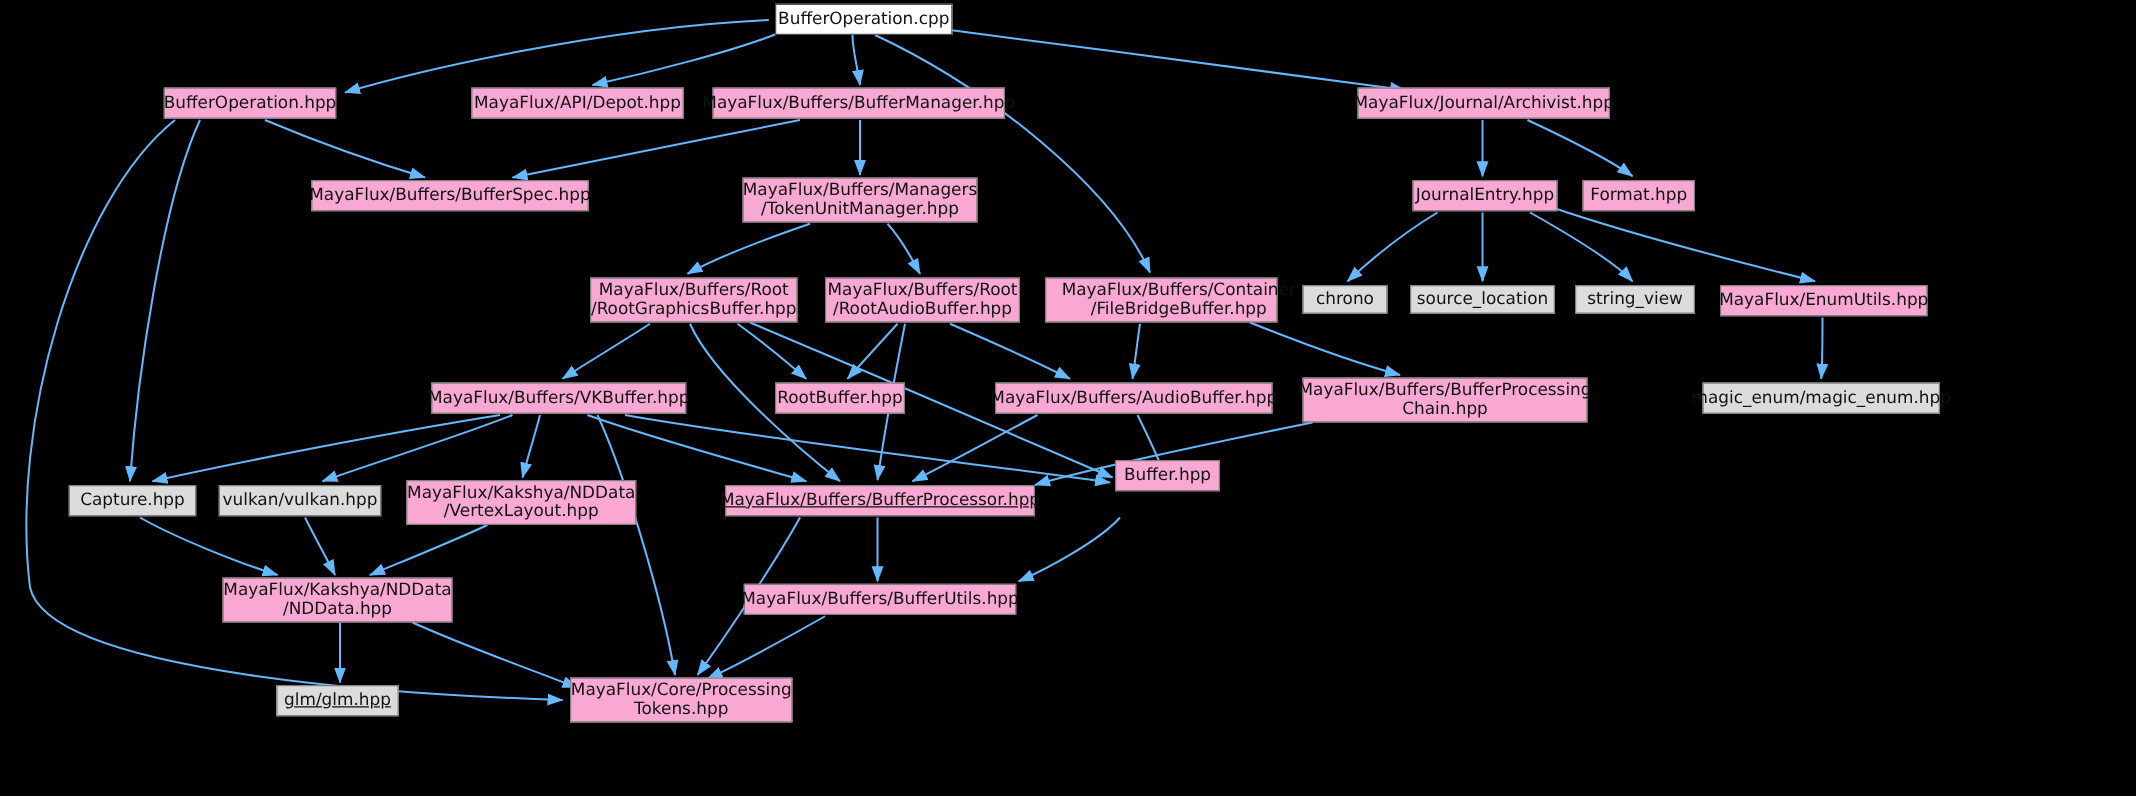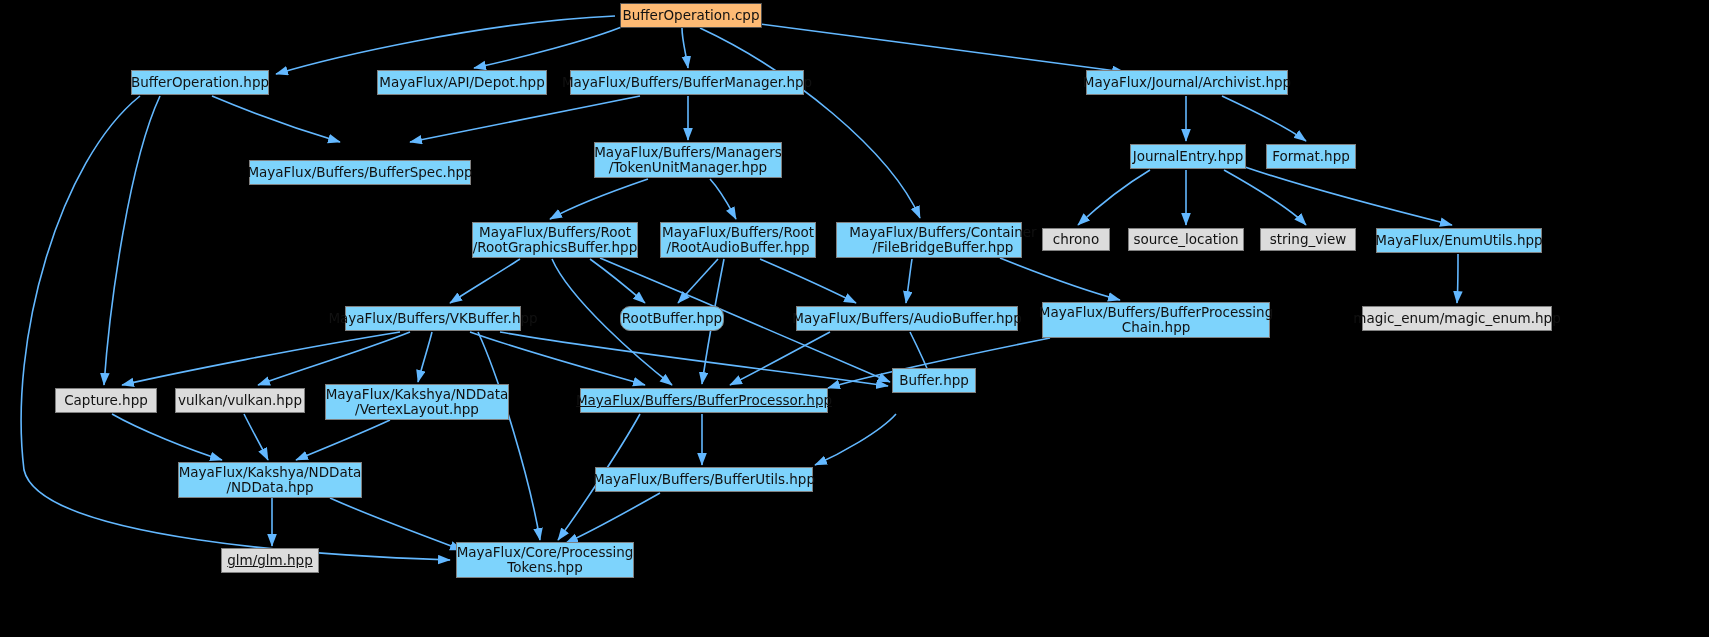--- a/index.html
+++ b/index.html
@@ -2,23 +2,23 @@
 <html><head>
 <meta charset="utf-8">
 <style>
   html,body{margin:0;padding:0;background:#000;}
   #canvas{position:relative;width:1709px;height:637px;background:#000;
           font-family:"DejaVu Sans","Liberation Sans",sans-serif;overflow:hidden;}
   svg#edges{position:absolute;left:0;top:0;width:1709px;height:637px;}
   .node{position:absolute;box-sizing:border-box;display:flex;align-items:center;
         justify-content:center;text-align:center;line-height:1.12;
         font-size:13.5px;color:#111;border:1px solid #808080;
-        background:#7dd3fc;white-space:pre;}
+        background:#f9a8d4;white-space:pre;}
   .node.sys{background:#dcdcdc;border:1px solid #808080;}
-  .node.root{background:#fdba74;border:1px solid #505050;}
+  .node.root{background:#ffffff;border:1px solid #505050;}
   .node span{display:block;pointer-events:none;}
 </style>
 </head>
 <body>
 
 <div id="canvas">
   <svg id="edges" xmlns="http://www.w3.org/2000/svg">
     <defs>
       <marker id="arrow" markerWidth="9" markerHeight="9" refX="7.5" refY="3" orient="auto" markerUnits="strokeWidth">
         <path d="M0,0 L8,3 L0,6 z" fill="#63b8ff"></path>
@@ -72,37 +72,37 @@
         <path d="M 660,493 C 630,510 590,532 566,543" stroke="#63b8ff" stroke-width="1.6" fill="none" marker-end="url(#arrow)"></path>
         <path d="M 896,414 C 880,432 840,454 815,465" stroke="#63b8ff" stroke-width="1.6" fill="none" marker-end="url(#arrow)"></path>
       </g>
   </svg>
   <div id="node-layer">
       <div class="node root" style="left: 620px; top: 3px; width: 142px; height: 25px;"><span>BufferOperation.cpp</span></div>
       <div class="node" style="left: 131px; top: 70px; width: 138px; height: 25px;"><span>BufferOperation.hpp</span></div>
       <div class="node" style="left: 377px; top: 70px; width: 170px; height: 25px;"><span>MayaFlux/API/Depot.hpp</span></div>
       <div class="node" style="left: 570px; top: 70px; width: 234px; height: 25px;"><span>MayaFlux/Buffers/BufferManager.hpp</span></div>
       <div class="node" style="left: 1086px; top: 70px; width: 202px; height: 25px;"><span>MayaFlux/Journal/Archivist.hpp</span></div>
-      <div class="node" style="left: 249px; top: 160px; width: 222px; height: 25px;"><span>MayaFlux/Buffers/BufferSpec.hpp</span></div>
+      <div class="node" style="left: 249px; top: 144px; width: 222px; height: 25px;"><span>MayaFlux/Buffers/BufferSpec.hpp</span></div>
       <div class="node" style="left: 594px; top: 142px; width: 188px; height: 36px;"><span>MayaFlux/Buffers/Managers
 /TokenUnitManager.hpp</span></div>
       <div class="node" style="left: 1130px; top: 144px; width: 116px; height: 25px;"><span>JournalEntry.hpp</span></div>
       <div class="node" style="left: 1266px; top: 144px; width: 90px; height: 25px;"><span>Format.hpp</span></div>
       <div class="node" style="left: 472px; top: 222px; width: 166px; height: 36px;"><span>MayaFlux/Buffers/Root
 /RootGraphicsBuffer.hpp</span></div>
       <div class="node" style="left: 660px; top: 222px; width: 156px; height: 36px;"><span>MayaFlux/Buffers/Root
 /RootAudioBuffer.hpp</span></div>
       <div class="node" style="left: 836px; top: 222px; width: 186px; height: 36px; padding-left: 28px;"><span>MayaFlux/Buffers/Container
 /FileBridgeBuffer.hpp</span></div>
       <div class="node sys" style="left: 1042px; top: 228px; width: 68px; height: 23px;"><span>chrono</span></div>
       <div class="node sys" style="left: 1128px; top: 228px; width: 116px; height: 23px;"><span>source_location</span></div>
       <div class="node sys" style="left: 1260px; top: 228px; width: 96px; height: 23px;"><span>string_view</span></div>
       <div class="node" style="left: 1376px; top: 228px; width: 166px; height: 25px;"><span>MayaFlux/EnumUtils.hpp</span></div>
-      <div class="node" style="left: 345px; top: 306px; width: 176px; height: 25px;"><span>MayaFlux/Buffers/VKBuffer.hpp</span></div>
-      <div class="node" style="left: 620px; top: 306px; width: 104px; height: 25px; border-radius: 10px;"><span>RootBuffer.hpp</span></div>
+      <div class="node" style="left: 345px; top: 306px; width: 204px; height: 25px;"><span>MayaFlux/Buffers/VKBuffer.hpp</span></div>
+      <div class="node" style="left: 620px; top: 306px; width: 104px; height: 25px;"><span>RootBuffer.hpp</span></div>
       <div class="node" style="left: 796px; top: 306px; width: 222px; height: 25px;"><span>MayaFlux/Buffers/AudioBuffer.hpp</span></div>
       <div class="node" style="left: 1042px; top: 302px; width: 228px; height: 36px;"><span>MayaFlux/Buffers/BufferProcessing
 Chain.hpp</span></div>
       <div class="node sys" style="left: 1362px; top: 306px; width: 190px; height: 25px;"><span>magic_enum/magic_enum.hpp</span></div>
       <div class="node sys" style="left: 55px; top: 388px; width: 102px; height: 25px;"><span>Capture.hpp</span></div>
       <div class="node sys" style="left: 175px; top: 388px; width: 130px; height: 25px;"><span>vulkan/vulkan.hpp</span></div>
       <div class="node" style="left: 325px; top: 384px; width: 184px; height: 36px;"><span>MayaFlux/Kakshya/NDData
 /VertexLayout.hpp</span></div>
       <div class="node" style="left: 580px; top: 388px; width: 248px; height: 25px; text-decoration: underline;"><span>MayaFlux/Buffers/BufferProcessor.hpp</span></div>
       <div class="node" style="left: 892px; top: 368px; width: 84px; height: 25px;"><span>Buffer.hpp</span></div>

